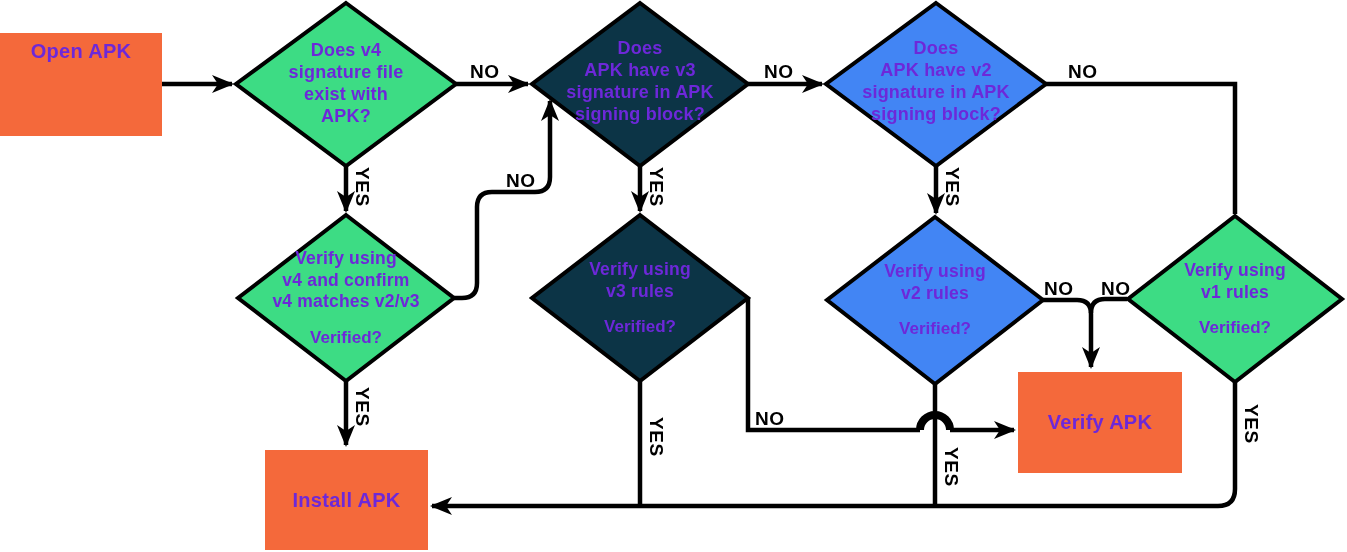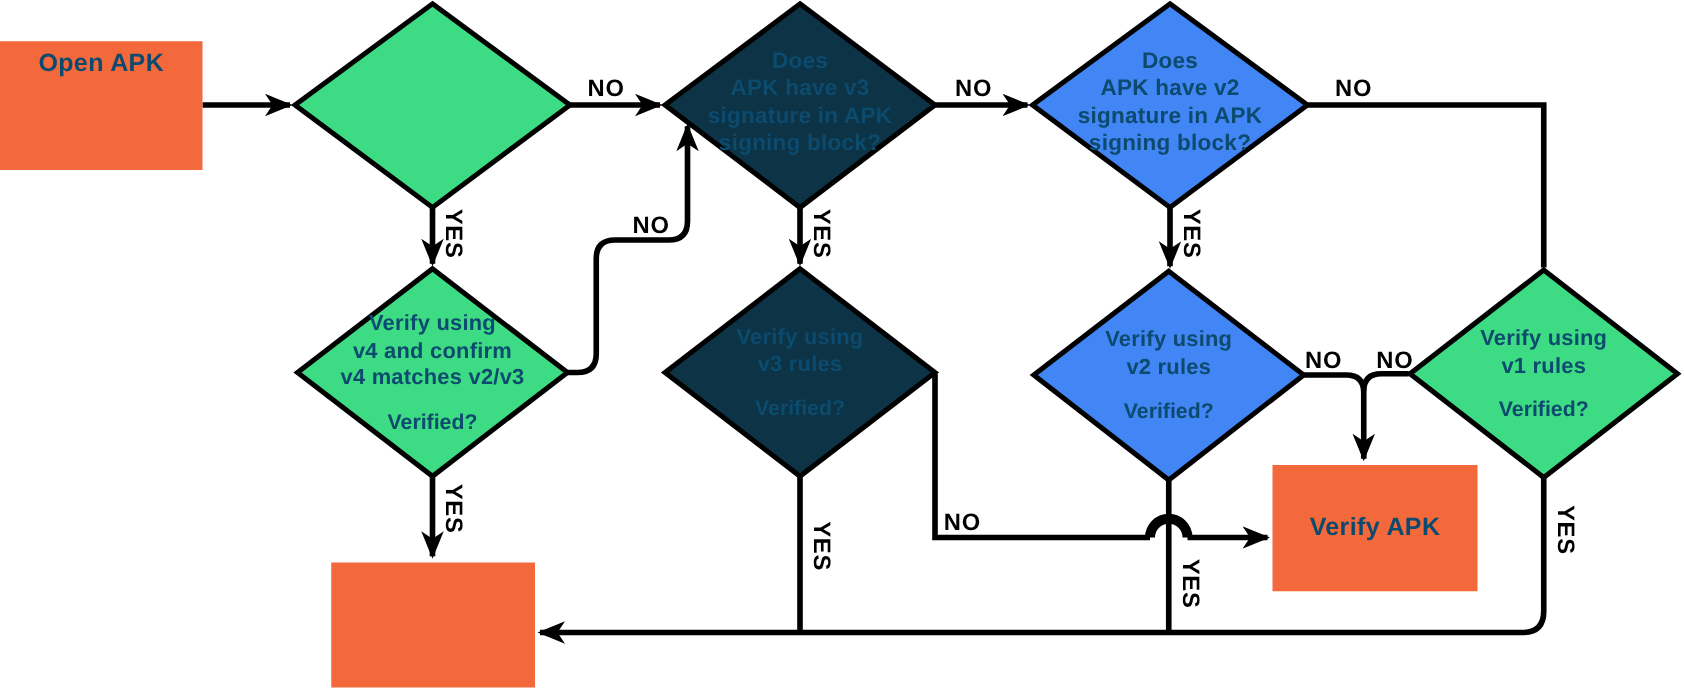--- a/index.html
+++ b/index.html
@@ -7,21 +7,21 @@
     position:relative;width:1347px;height:552px;background:#ffffff;
     font-family:"Liberation Sans",sans-serif;overflow:hidden;
   }
   .wires{position:absolute;left:0;top:0;width:1347px;height:552px;}
   .wire{fill:none;stroke:#000;stroke-width:4.5;}
   .hop{fill:none;stroke:#000;stroke-width:8;}
   .diamond{stroke:#000;stroke-width:4;stroke-linejoin:miter;}
   .boxrect{stroke:none;}
   .node-text{
     position:absolute;display:flex;flex-direction:column;align-items:center;
-    justify-content:center;text-align:center;color:#0c4a6e;font-weight:700;
+    justify-content:center;text-align:center;color:#6d28d9;font-weight:700;
     white-space:pre-line;pointer-events:none;
   }
   .q-label{font-size:18px;line-height:1.22;letter-spacing:.2px;}
   .v-label{font-size:17.5px;line-height:1.25;letter-spacing:.2px;}
   .v-question{font-size:17px;margin-top:15px;}
   .box-label{font-size:20px;letter-spacing:.3px;}
   .edge-label{
     position:absolute;color:#000;font-weight:800;font-size:19px;
     letter-spacing:.6px;line-height:1;white-space:nowrap;
   }
@@ -65,20 +65,24 @@
     <polygon class="diamond" points="640,3 748,84 640,166 532,84" fill="#0c3446"></polygon>
     <polygon class="diamond" points="936,3 1046,84 936,166 826,84" fill="#4285f4"></polygon>
     <polygon class="diamond" points="346,215 454,298 346,381 238,298" fill="#3ddc84"></polygon>
     <polygon class="diamond" points="640,215 748,298 640,381 532,298" fill="#0c3446"></polygon>
     <polygon class="diamond" points="935,217 1043,300 935,384 827,300" fill="#4285f4"></polygon>
     <polygon class="diamond" points="1235,216 1342,299 1235,382 1128,299" fill="#3ddc84"></polygon>
   </svg>
 
   <div class="node-text box-label" style="left:0;top:33;width:162px;height:103px;">Open APK</div>
 
+  <div class="node-text q-label" style="left:256px;top:24px;width:180px;height:120px;">Does v4
+signature file
+exist with
+APK?</div>
 
   <div class="node-text q-label" style="left:550px;top:22px;width:180px;height:120px;">Does
 APK have v3
 signature in APK
 signing block?</div>
 
   <div class="node-text q-label" style="left:846px;top:22px;width:180px;height:120px;">Does
 APK have v2
 signature in APK
 signing block?</div>
@@ -101,20 +105,21 @@
 v2 rules</span>
     <span class="v-question">Verified?</span>
   </div>
 
   <div class="node-text" style="left:1135px;top:239px;width:200px;height:120px;">
     <span class="v-label">Verify using
 v1 rules</span>
     <span class="v-question">Verified?</span>
   </div>
 
+  <div class="node-text box-label" style="left:265px;top:450px;width:163px;height:100px;">Install APK</div>
 
   <div class="node-text box-label" style="left:1018px;top:372px;width:164px;height:101px;">Verify APK</div>
 
   <div class="edge-label" style="left:470px;top:62px;">NO</div>
   <div class="edge-label" style="left:764px;top:62px;">NO</div>
   <div class="edge-label" style="left:1068px;top:62px;">NO</div>
   <div class="edge-label" style="left:506px;top:171px;">NO</div>
   <div class="edge-label" style="left:755px;top:409px;">NO</div>
   <div class="edge-label" style="left:1044px;top:279px;">NO</div>
   <div class="edge-label" style="left:1101px;top:279px;">NO</div>

